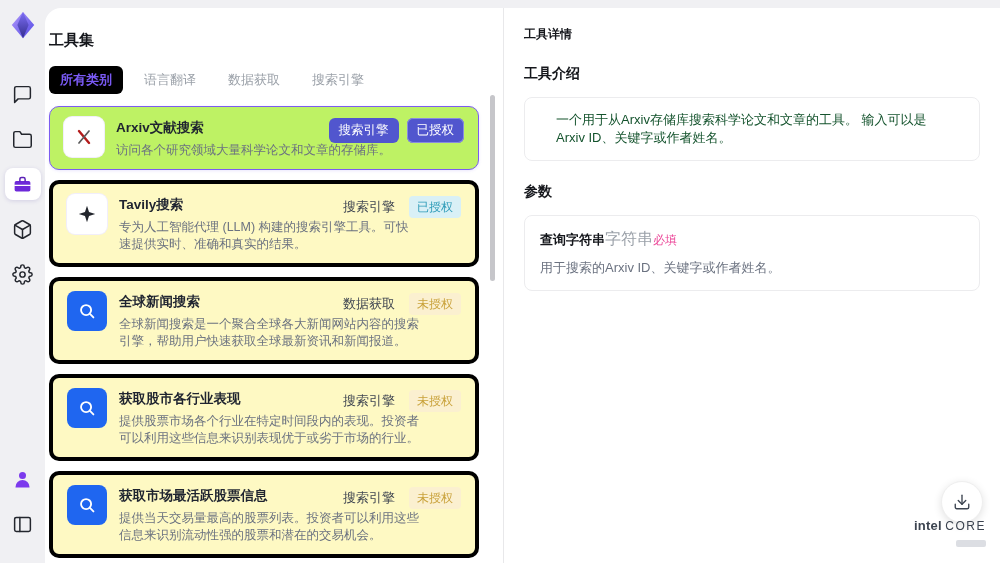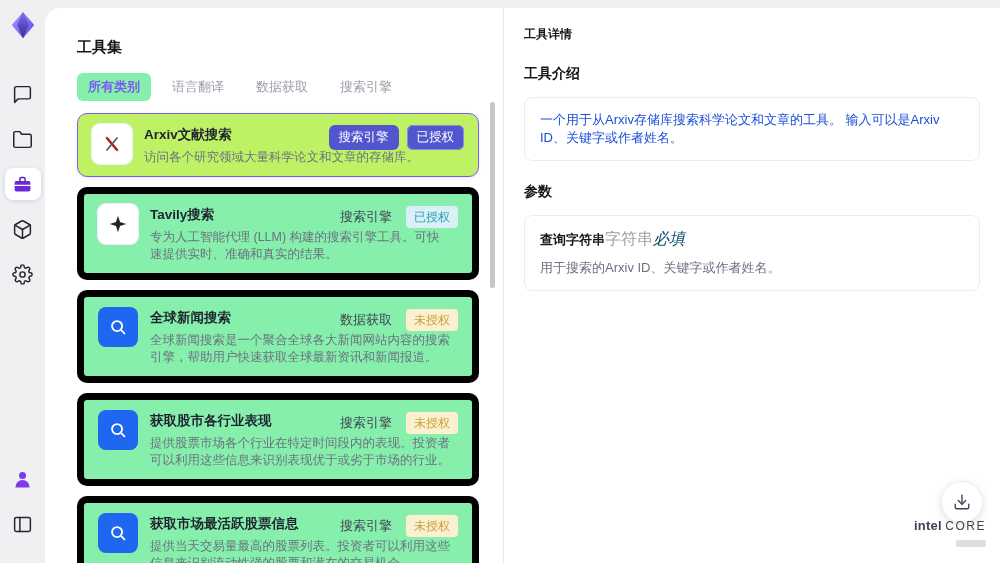--- a/index.html
+++ b/index.html
@@ -17,27 +17,27 @@
   .rail-item.active { background:#ffffff; box-shadow:0 1px 4px rgba(80,60,160,.18); }
   .rail-item.active svg { stroke:#5b21b6; fill:#6d28d9; }
   .rail-spacer { flex:1; }
   .rail-item.user svg { stroke:none; fill:#7c3aed; }
 
   
   .content { position:absolute; left:45px; top:8px; right:0; bottom:0; background:#ffffff;
              border-top-left-radius:16px; overflow:hidden; }
 
   
-  .list-panel { position:absolute; left:0; top:12px; width:458px; bottom:0; padding:16px 24px 0 32px; }
+  .list-panel { position:absolute; left:0; top:5px; width:458px; bottom:0; padding:16px 24px 0 4px; }
   .page-title { font-size:15px; font-weight:bold; color:#15171c; margin:2px 0 16px 0; }
   .tabs { display:flex; align-items:center; gap:10px; margin-bottom:12px; }
   .tab { font-size:13px; color:#9aa0a8; padding:5px 11px; border-radius:6px; cursor:pointer; white-space:nowrap; }
-  .tab.active { color:#7a5af5; background:#86efac; font-weight:bold; }
-
-  .tool-card { position:relative; background:#86efac; border:7px solid #000000; border-radius:10px;
+  .tab.active { color:#7a5af5; background:#000000; font-weight:bold; }
+
+  .tool-card { position:relative; background:#fef9c3; border:4px solid #000000; border-radius:10px;
                padding:10px 14px; margin-bottom:10px; display:flex; gap:12px; cursor:pointer; }
   .tool-card.selected { background:#bef264; border:1.5px solid #7c5cf0; box-shadow:0 1px 3px rgba(124,92,240,.15); }
   .tool-icon { width:40px; height:40px; border-radius:8px; flex:0 0 40px; display:flex;
                align-items:center; justify-content:center; }
   .tool-icon.white { background:#ffffff; box-shadow:0 0 0 1px #f1eefb; }
   .tool-icon.blue  { background:#1f66f0; }
   .tool-icon.paper { background:#f6f7f9; }
   .tool-body { flex:1; min-width:0; }
   .tool-name { font-size:13.5px; font-weight:bold; color:#1f2430; margin:2px 0 5px 0; }
   .tool-desc { font-size:12.5px; line-height:17px; color:#6b7280; max-width:302px; }
@@ -51,27 +51,27 @@
   .badge.solid.outlined { box-shadow:inset 0 0 0 1px #8a8ce0; }
 
   .scroll-thumb { position:absolute; right:8px; top:82px; width:5px; height:186px;
                   background:#c6c6ca; border-radius:3px; }
 
   
   .detail-panel { position:absolute; left:458px; right:0; top:0; bottom:0;
                   border-left:1px solid #e8e8ea; padding:18px 20px 0 20px; }
   .detail-title { font-size:12px; font-weight:bold; color:#15171c; margin:0 0 22px 0; }
   .section-h { font-size:14px; font-weight:bold; color:#15171c; margin:0 0 14px 0; }
-  .intro-card { border:1px solid #ececee; border-radius:8px; padding:13px 15px; font-size:13px;
-                color:#1d4ed8; margin-bottom:22px; }
+  .intro-card { border:1px solid #ececee; border-radius:8px; padding:13px 31px; font-size:13px;
+                color:#14532d; margin-bottom:22px; }
   .param-card { border:1px solid #ececee; border-radius:8px; padding:13px 15px; }
   .param-line { display:flex; align-items:baseline; gap:0; margin-bottom:9px; }
   .param-name { font-size:13px; font-weight:bold; color:#15171c; }
   .param-type { font-size:16px; color:#9aa0a8; }
-  .param-req  { font-size:16px; color:#0c4a6e;font-style:italic; }
+  .param-req  { font-size:12px; color:#ec4899; }
   .param-desc { font-size:13px; color:#6b7280; }
 
   
   .fab { position:absolute; right:17px; bottom:40px; width:42px; height:42px; border-radius:50%;
          background:#ffffff; border:1px solid #efefef; box-shadow:0 2px 8px rgba(0,0,0,.12);
          display:flex; align-items:center; justify-content:center; cursor:pointer; z-index:5; }
   .fab svg { width:18px; height:18px; stroke:#3c4450; fill:none; stroke-width:1.8;
              stroke-linecap:round; stroke-linejoin:round; }
   .intel { position:absolute; right:14px; bottom:12px; text-align:right; z-index:5; }
   .intel .line1 { font-size:13px; color:#3c4450; }

